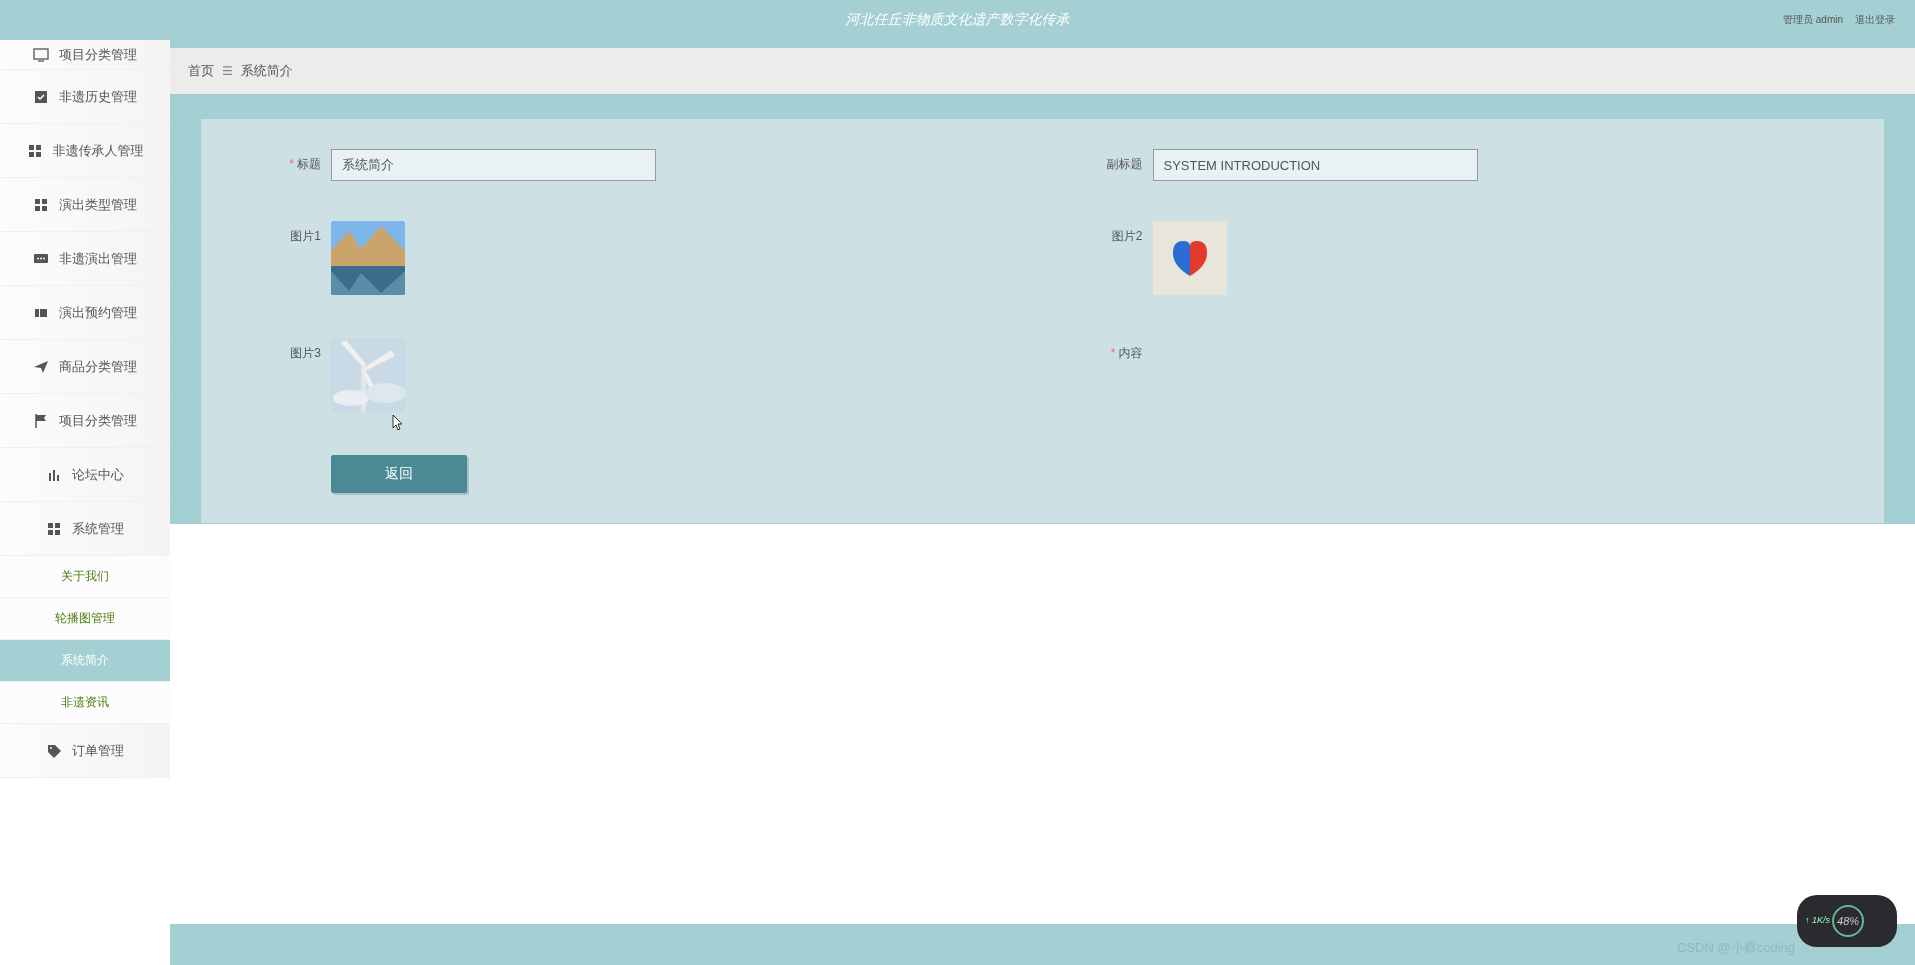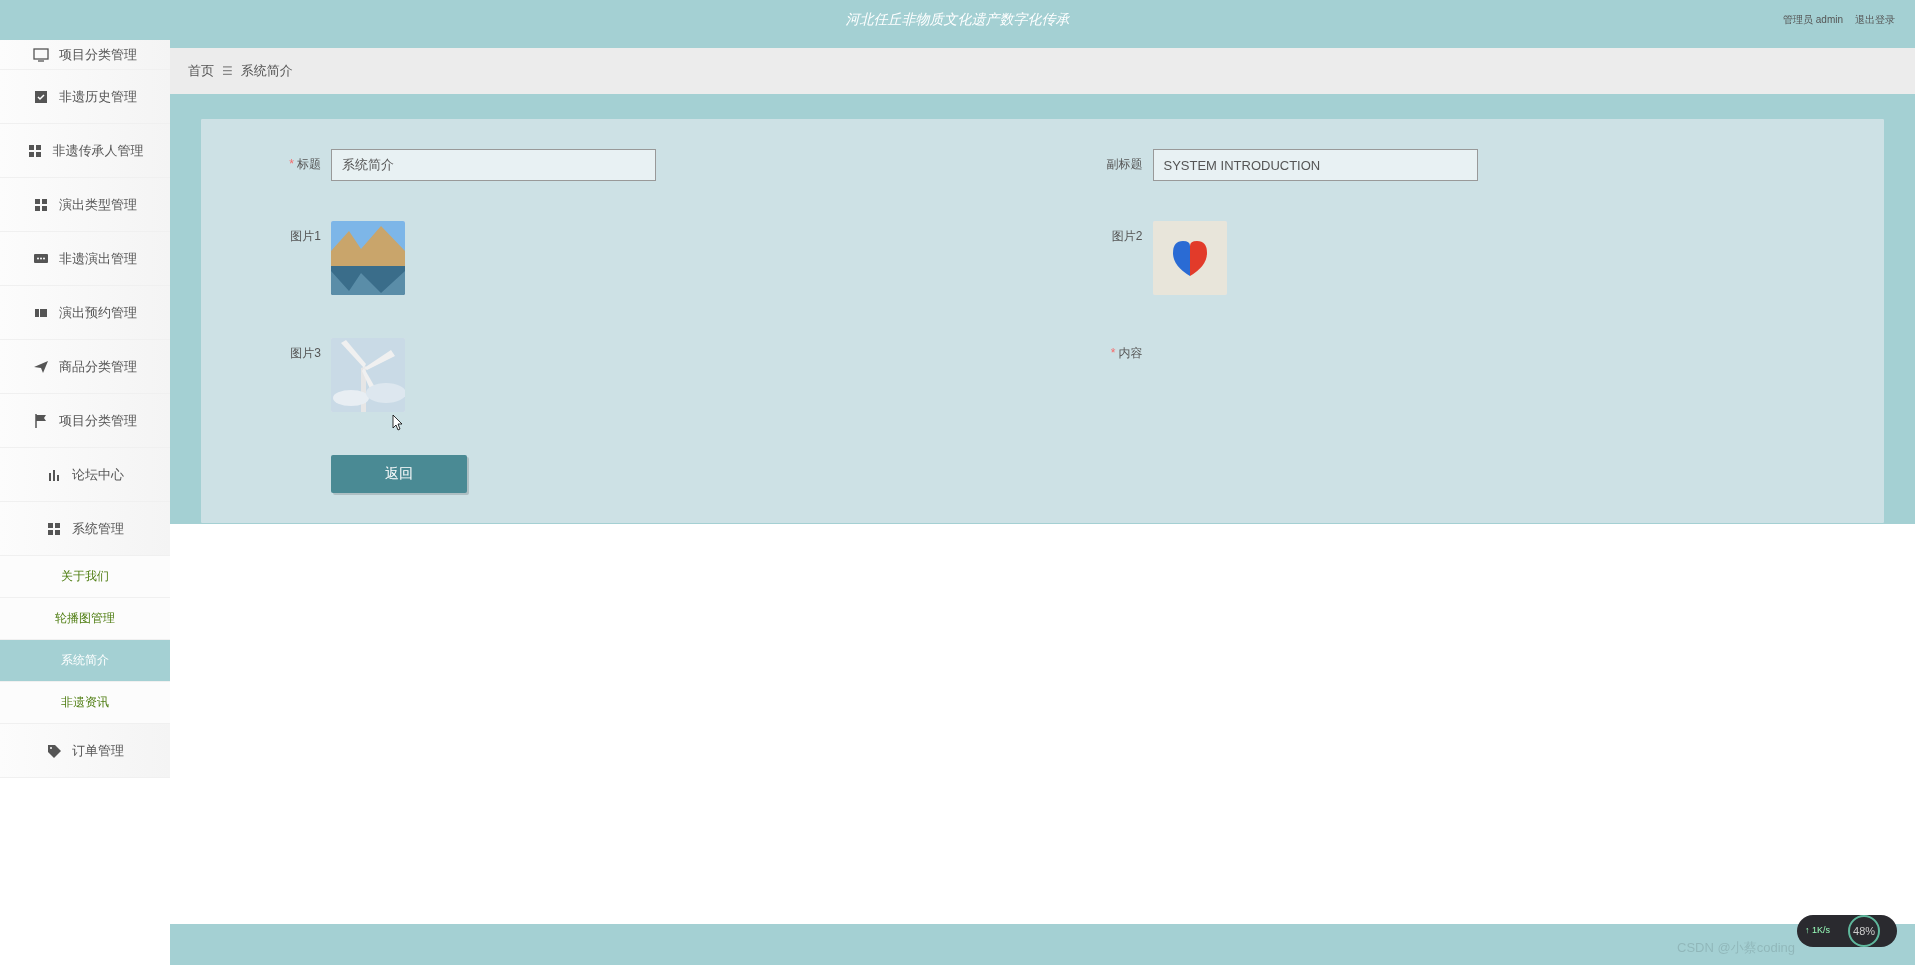--- a/index.html
+++ b/index.html
@@ -162,29 +162,30 @@
     
     
     .thumb svg { width: 100%; height: 100%; display: block; }
     
     
     .netmon {
       position: fixed;
       right: 18px;
       bottom: 18px;
       width: 100px;
-      height: 32px;
+      height: 52px;
       background: #2a2a2f;
       border-radius: 20px;
       display: flex;
       align-items: center;
       padding: 0 8px;
       color: #9fb;
       font-size: 9px;
-      gap: 18px;
+      gap: 2px;
+      font-style: italic;
     }
     .netmon .ring {
       width: 32px; height: 32px;
       border: 2px solid #5fb89d;
       border-radius: 50%;
       display: flex; align-items: center; justify-content: center;
       color: #ccc; font-size: 11px;
     }
     .netmon .stats { line-height: 1.3; }
     

